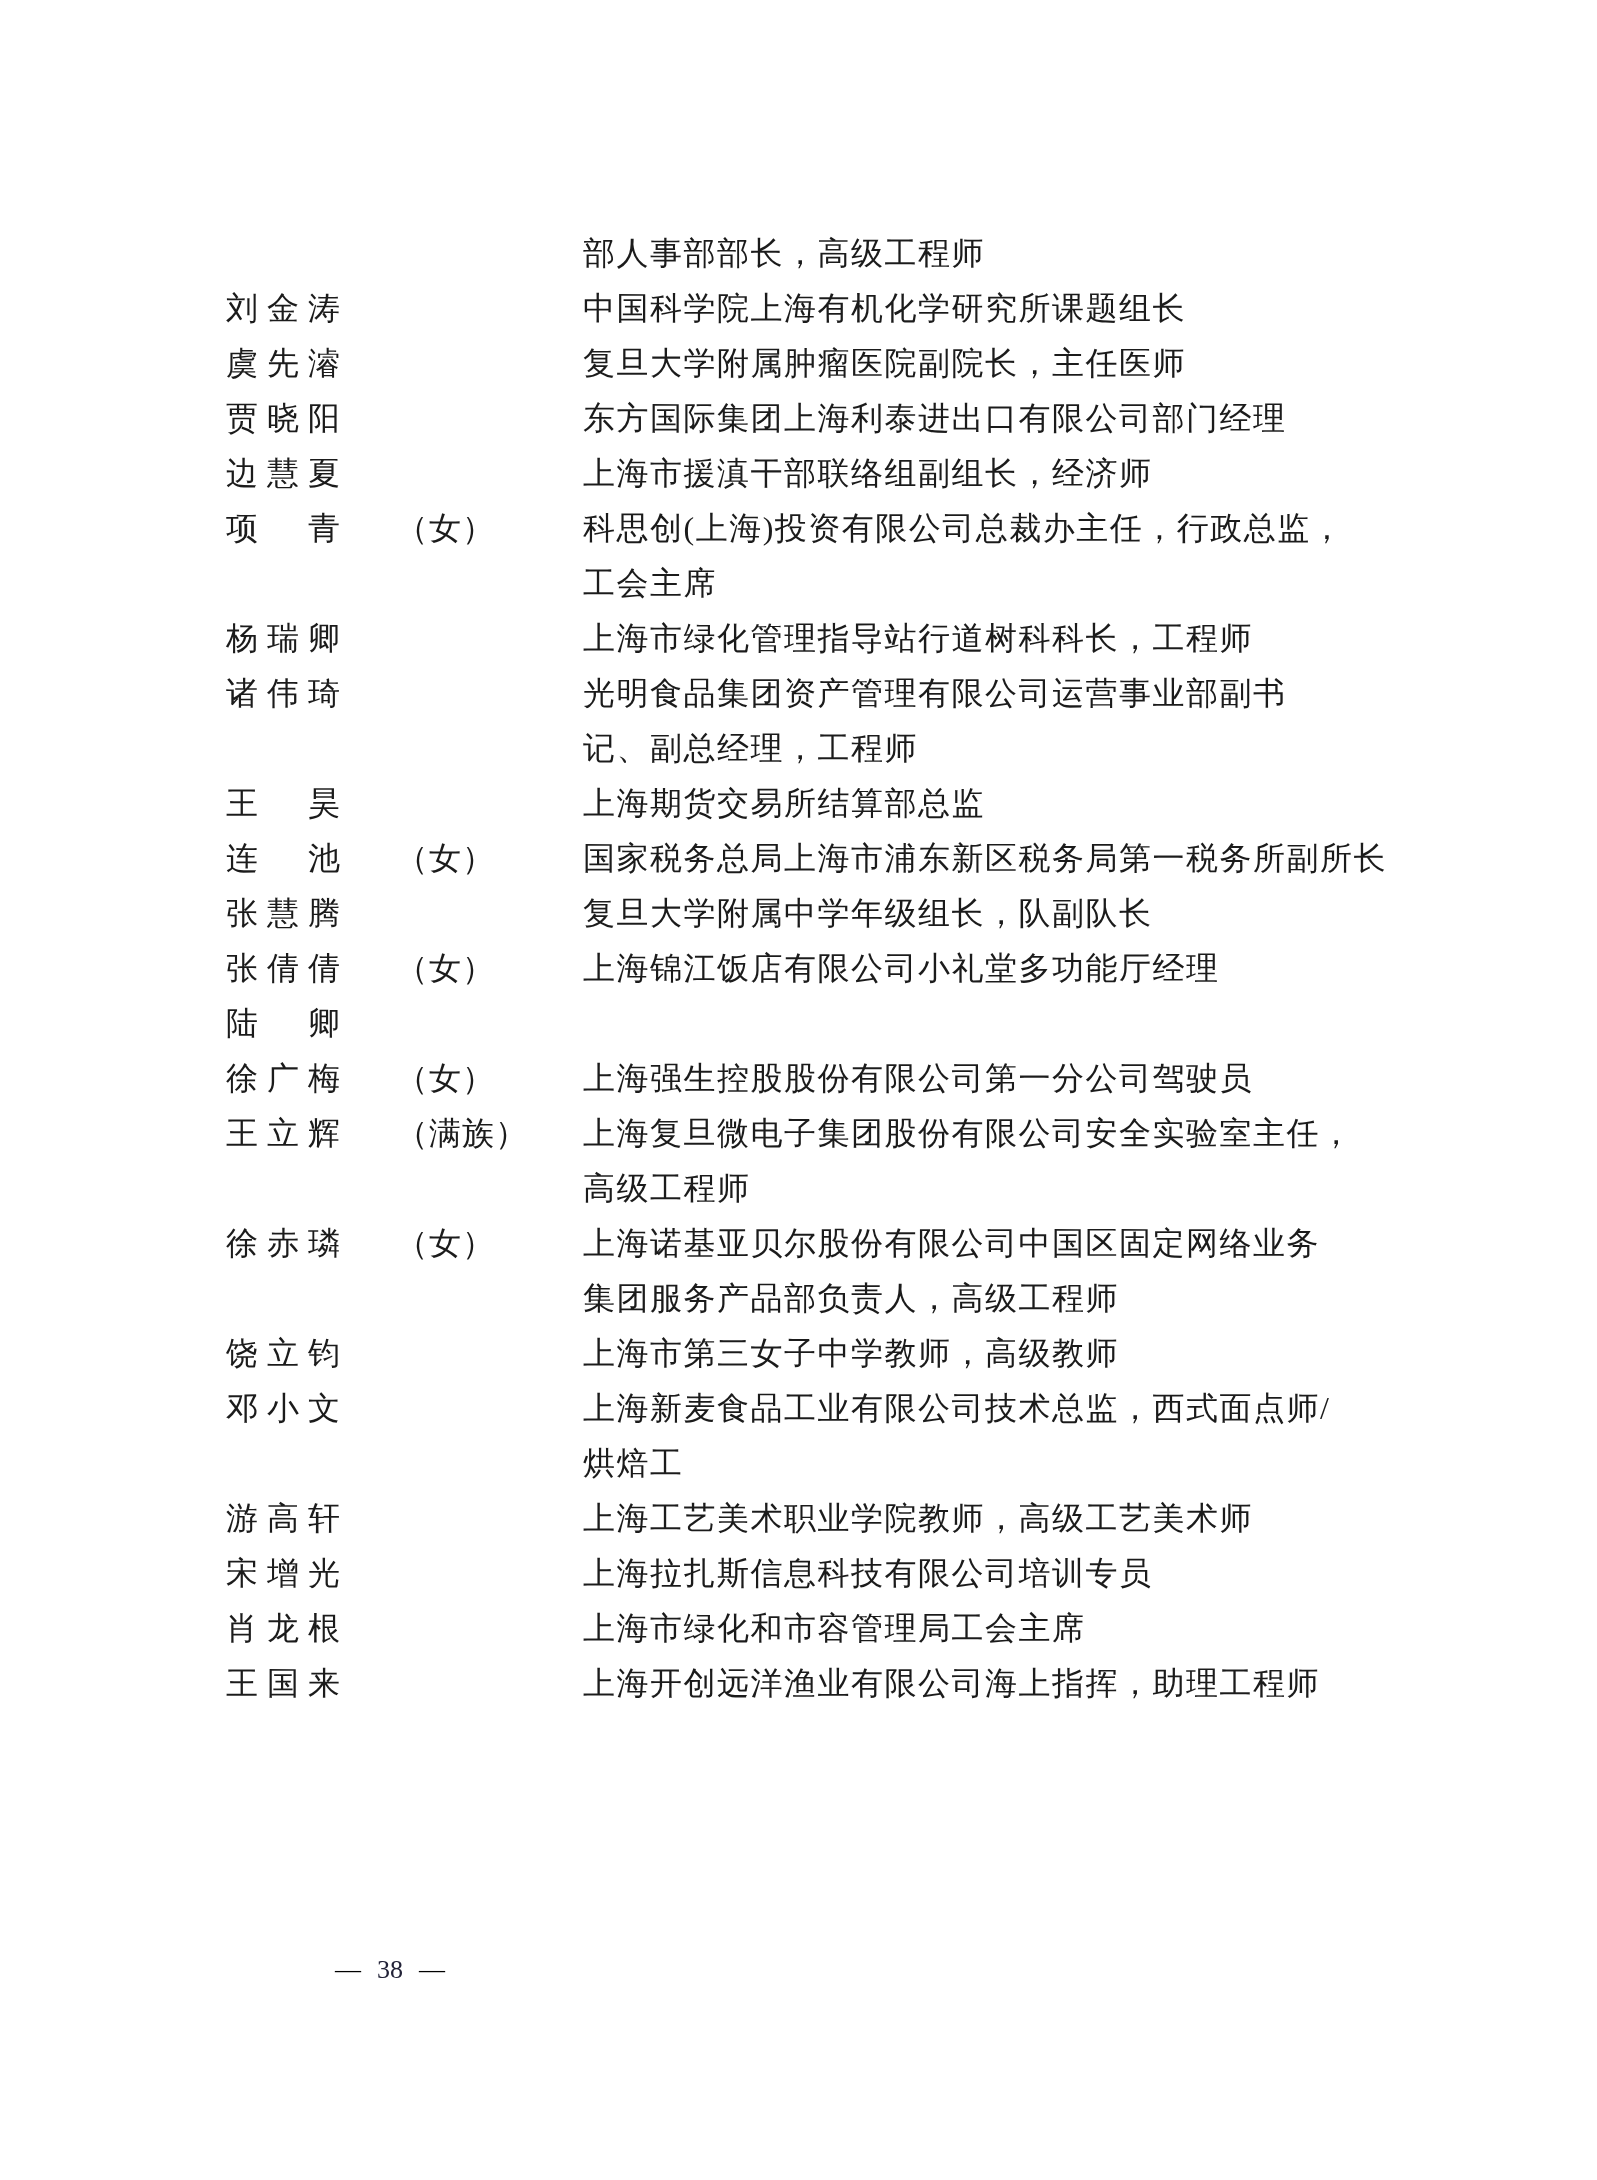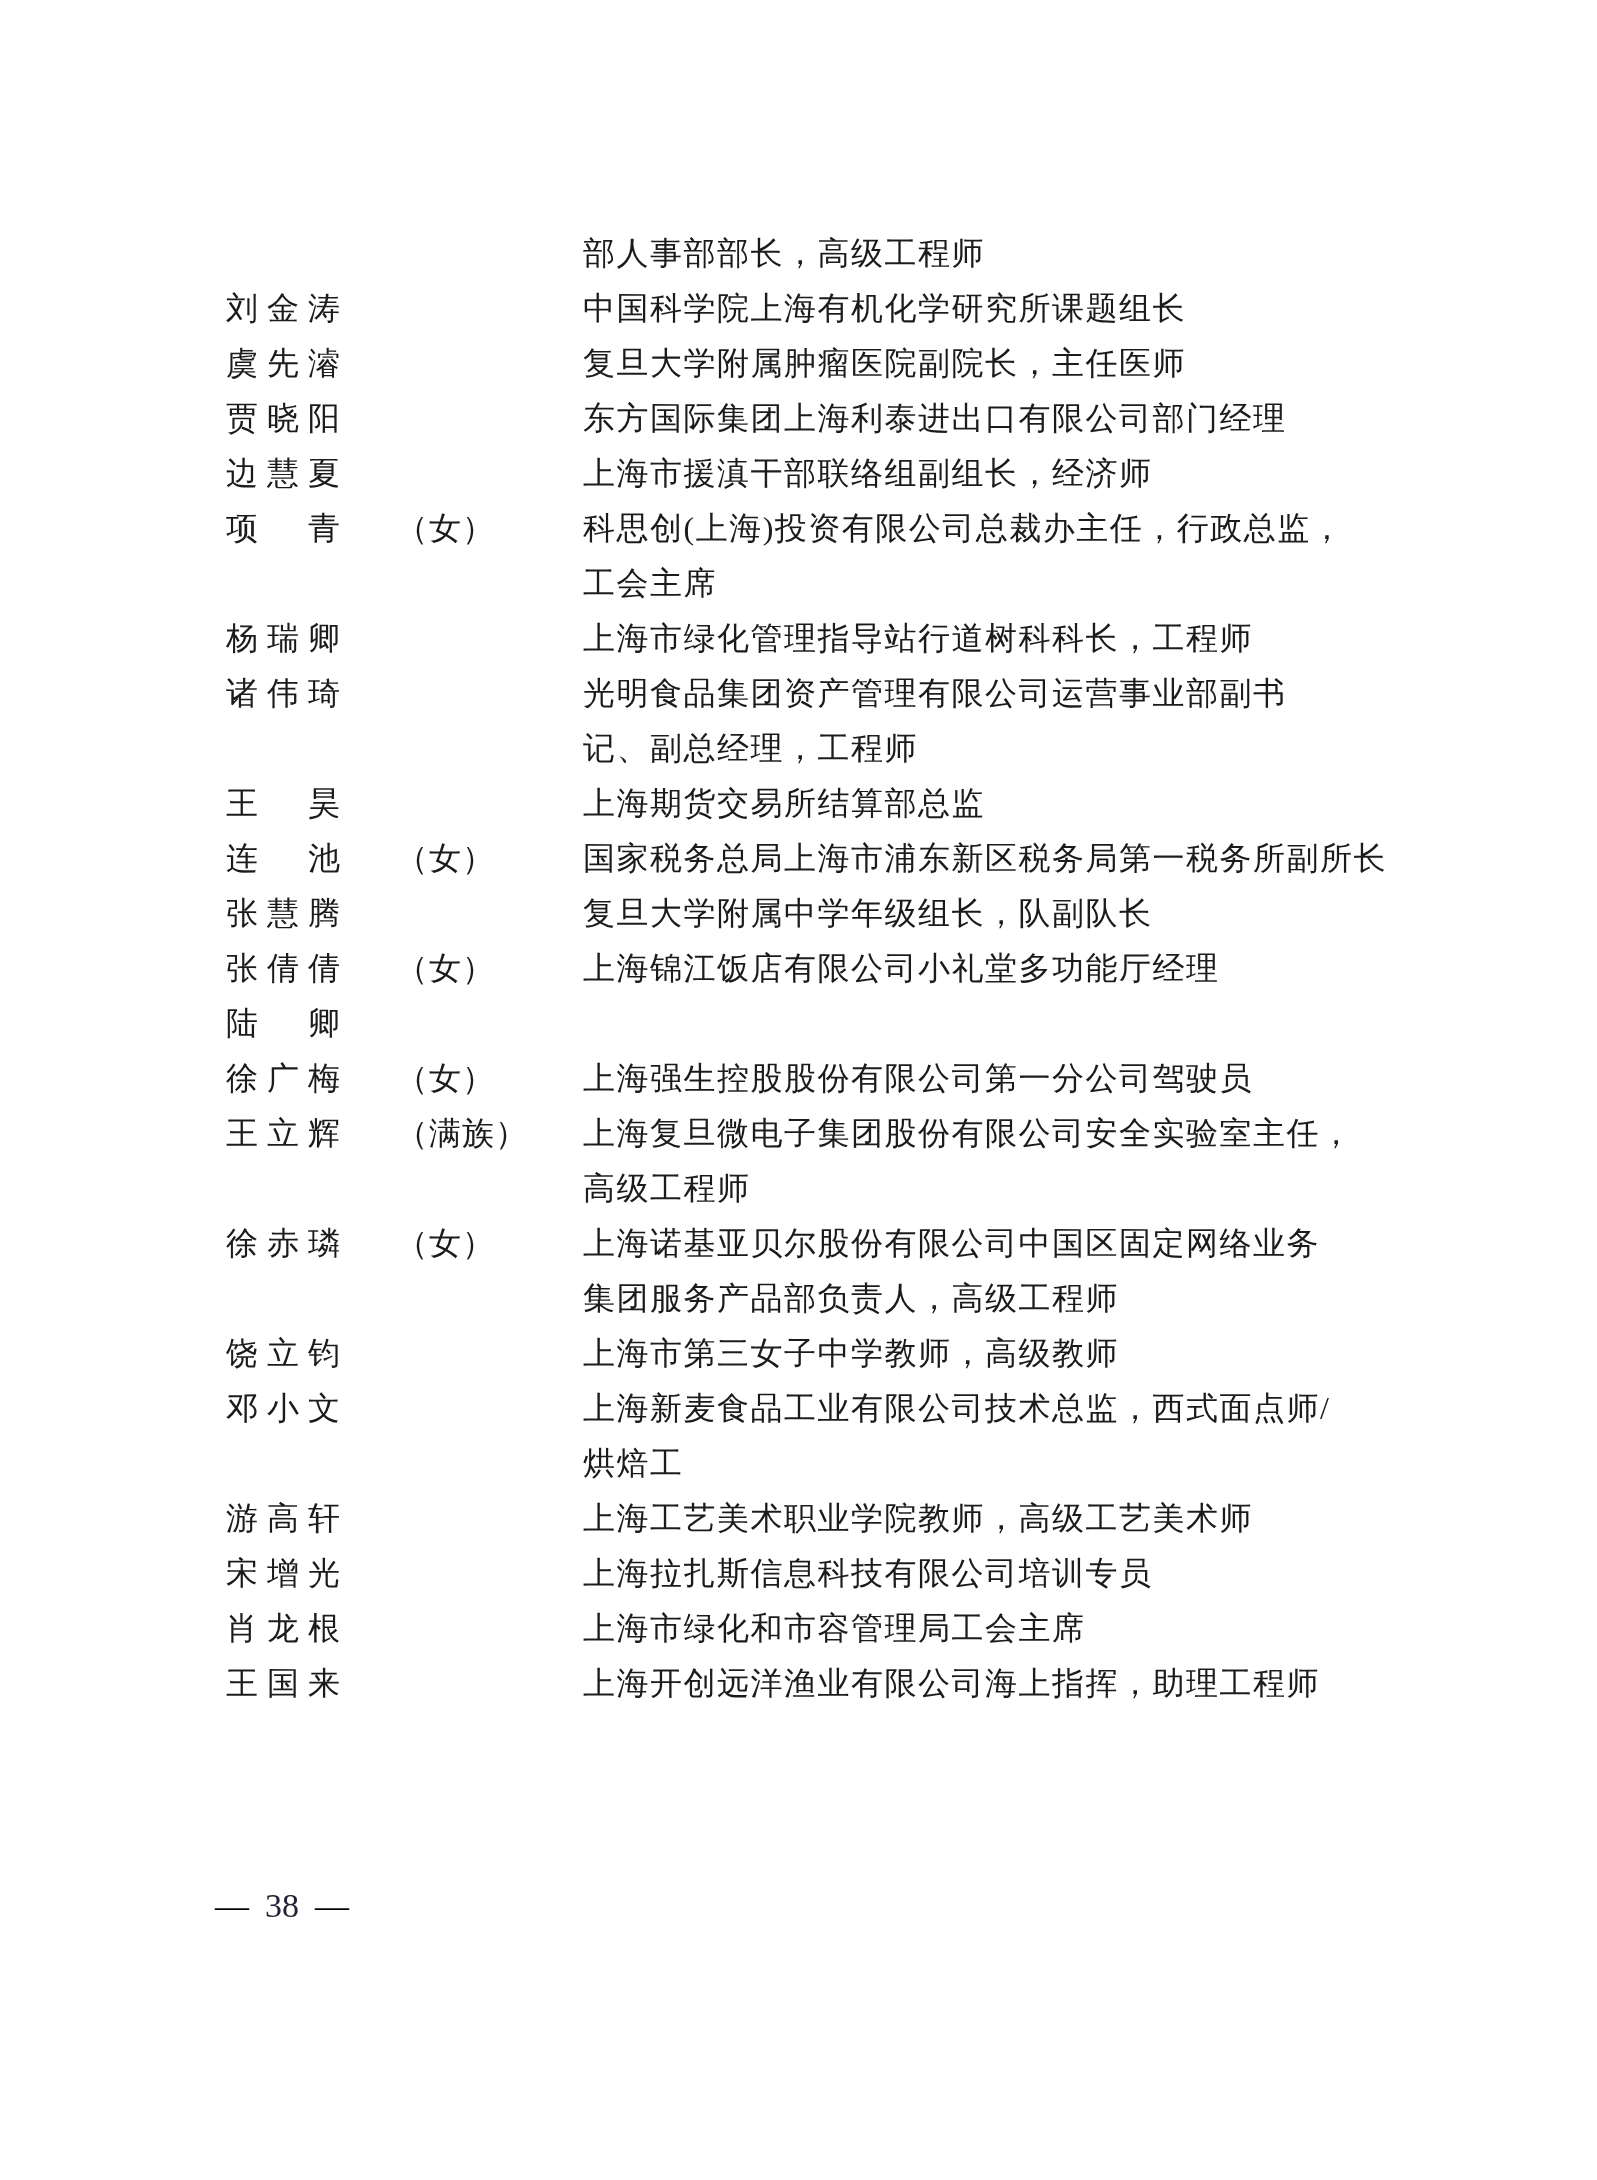--- a/index.html
+++ b/index.html
@@ -39,24 +39,24 @@
   .desc { width: 807px; flex: none; }
   .desc-line {
     font-size: 32px;
     line-height: 55px;
     letter-spacing: 1.5px;
     white-space: pre;
   }
   .footer {
     position: absolute;
     left: 215px;
-    top: 1878px;
+    top: 1942px;
     width: 230px;
-    text-align: left;
-    font-size: 34px;
+    text-align: right;
+    font-size: 26px;
     line-height: 55px;
     color: #000000;
   }
   .footer .num {
     color: #232338;
     margin: 0 16px;
   }
 </style>
 </head>
 <body>

